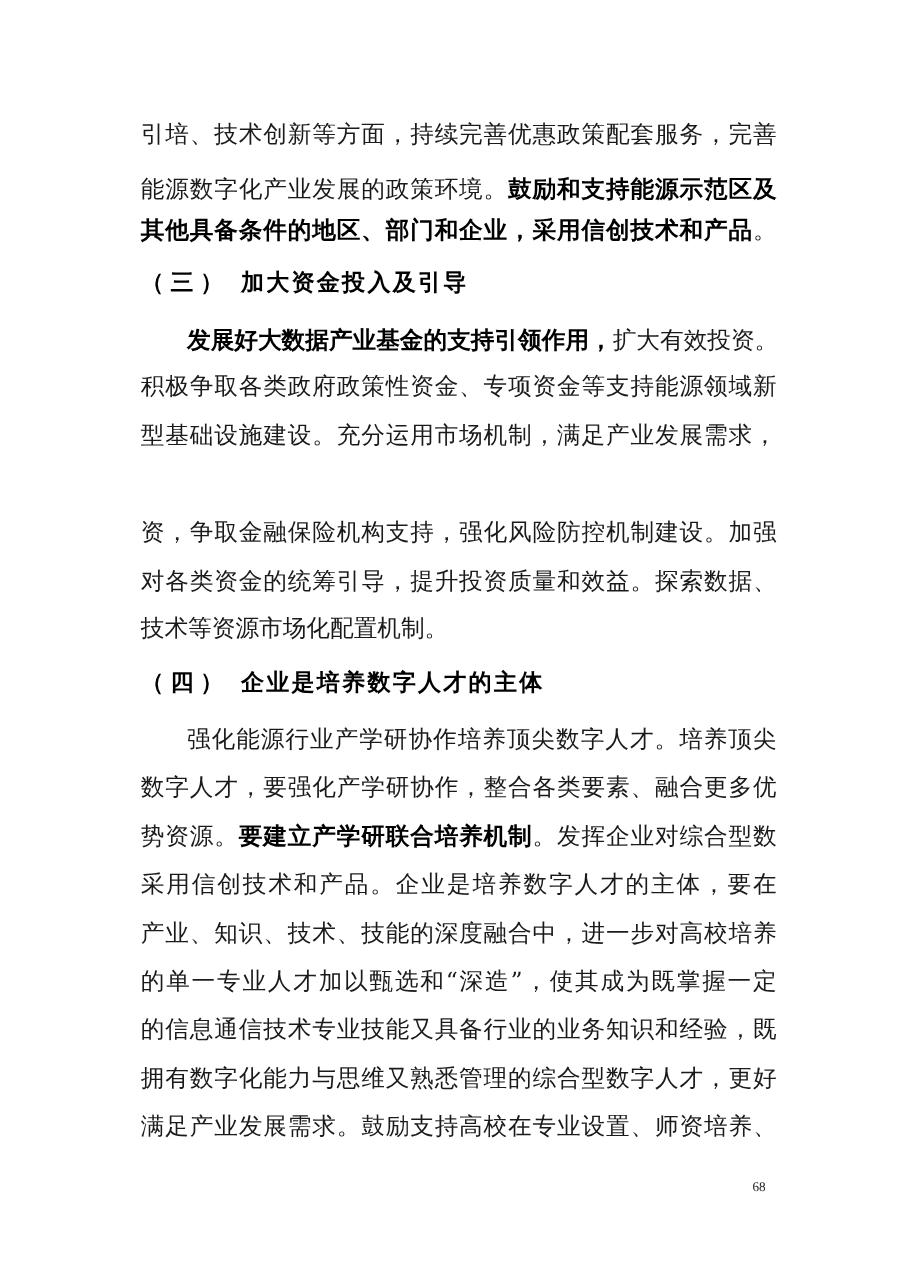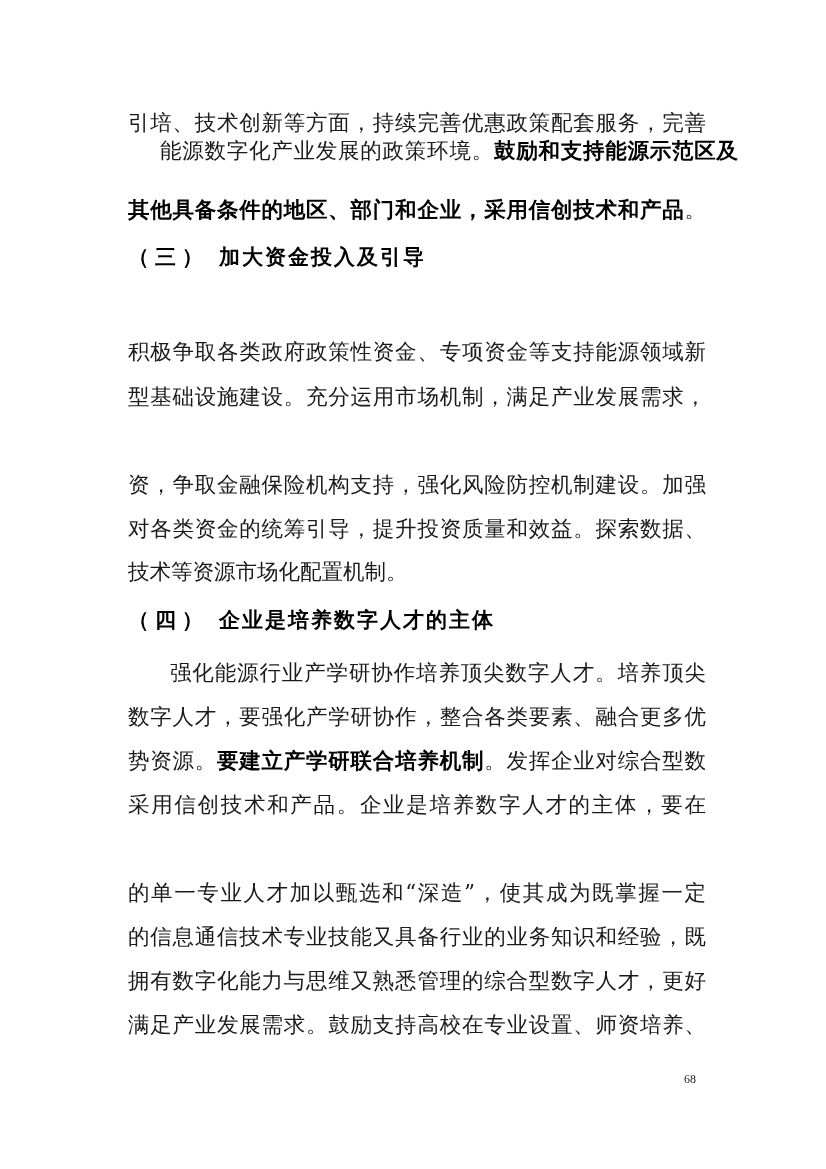--- a/index.html
+++ b/index.html
@@ -71,31 +71,34 @@
     }
   </style>
 </head>
 <body>
 
 <div class="page">
 
   <div class="line" style="top:108px;">
     <span>引培、技术创新等方面，持续完善优惠政策配套服务，完善</span>
   </div>
-  <div class="line" style="top:136px;margin-left:32px;">
+  <div class="line" style="top:158px;">
     <span>能源数字化产业发展的政策环境。</span><span class="b">鼓励和支持能源示范区及</span>
   </div>
   <div class="line" style="top:195px;">
     <span class="b">其他具备条件的地区、部门和企业，采用信创技术和产品</span><span>。</span>
   </div>
 
   <div class="heading" style="top:242px;">
     <span class="num">（三）</span><span>加大资金投入及引导</span>
   </div>
 
+  <div class="line indent" style="top:295px;">
+    <span class="b">发展好大数据产业基金的支持引领作用，</span><span>扩大有效投资。</span>
+  </div>
   <div class="line" style="top:337px;">
     <span>积极争取各类政府政策性资金、专项资金等支持能源领域新</span>
   </div>
   <div class="line" style="top:382px;">
     <span>型基础设施建设。充分运用市场机制，满足产业发展需求，</span>
   </div>
   <div class="line" style="top:470px;">
     <span>资，争取金融保险机构支持，强化风险防控机制建设。加强</span>
   </div>
   <div class="line" style="top:514px;">
@@ -114,20 +117,23 @@
   </div>
   <div class="line" style="top:702px;">
     <span>数字人才，要强化产学研协作，整合各类要素、融合更多优</span>
   </div>
   <div class="line" style="top:746px;">
     <span>势资源。</span><span class="b">要建立产学研联合培养机制</span><span>。发挥企业对综合型数</span>
   </div>
   <div class="line" style="top:790px;">
     <span>采用信创技术和产品。企业是培养数字人才的主体，要在</span>
   </div>
+  <div class="line" style="top:834px;">
+    <span>产业、知识、技术、技能的深度融合中，进一步对高校培养</span>
+  </div>
   <div class="line" style="top:878px;">
     <span>的单一专业人才加以甄选和“深造”，使其成为既掌握一定</span>
   </div>
   <div class="line" style="top:922px;">
     <span>的信息通信技术专业技能又具备行业的业务知识和经验，既</span>
   </div>
   <div class="line" style="top:966px;">
     <span>拥有数字化能力与思维又熟悉管理的综合型数字人才，更好</span>
   </div>
   <div class="line" style="top:1010px;">

